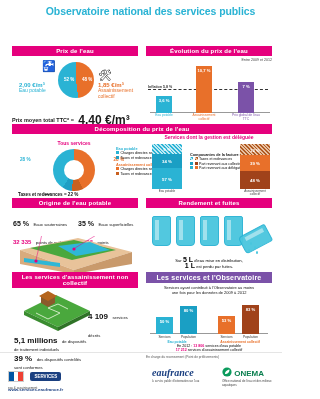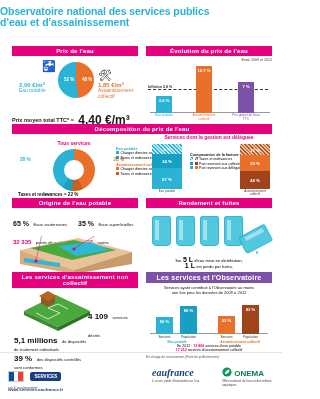--- a/index.html
+++ b/index.html
@@ -5,21 +5,21 @@
   * { box-sizing: border-box; margin:0; padding:0; }
   body {
     width: 282px; height: 399px;
     background:#fff;
     font-family: "Liberation Sans", sans-serif;
     overflow:hidden;
   }
   .page { position:relative; width:282px; height:399px; background:#fff; }
 
   
-  .header { text-align:left; padding-top:6px; }
+  .header { text-align:center; padding-top:6px;padding-left:19px; }
   .h-line1 { color:#2ab3d4; font-size:10.5px; font-weight:bold; line-height:11px; letter-spacing:-0.1px;}
   .h-line2 { color:#2ab3d4; font-size:10.5px; font-weight:bold; line-height:11px;}
   .h-line3 { color:#e5007d; font-size:9px; font-weight:bold; margin-top:2px;}
 
   
   .bar {
     background:#e5007d; color:#fff; font-size:6px; font-weight:bold;
     text-align:center; padding:2px 0; letter-spacing:0.2px;
   }
   .bar.purple { background:#7b52a8; font-size:7px; }
@@ -138,21 +138,20 @@
   .flag { display:inline-block; width:16px; height:11px; background:linear-gradient(90deg,#0055a4 33%,#fff 33% 66%,#ef4135 66%); border:0.5px solid #ccc; vertical-align:middle;}
   .svc-badge { display:inline-block; background:#1a3f80; color:#fff; font-size:4.5px; padding:2px 4px; border-radius:2px; vertical-align:middle; margin-left:2px;}
 </style>
 </head>
 <body>
 
 <div class="page">
 
   <div class="header">
     <div class="h-line1">Observatoire national des services publics</div>
-    <div class="h-line2">d'eau et d'assainissement</div>
   </div>
 
   <div class="col" id="prix">
     <div class="bar">Prix de l'eau</div>
     <div class="pie-row">
       <div class="tap tap-l">🚰</div>
       <div class="tap tap-r">🛠</div>
       <div class="pie"></div>
       <div class="pie-lab pl-left">52 %</div>
       <div class="pie-lab pl-right">48 %</div>

